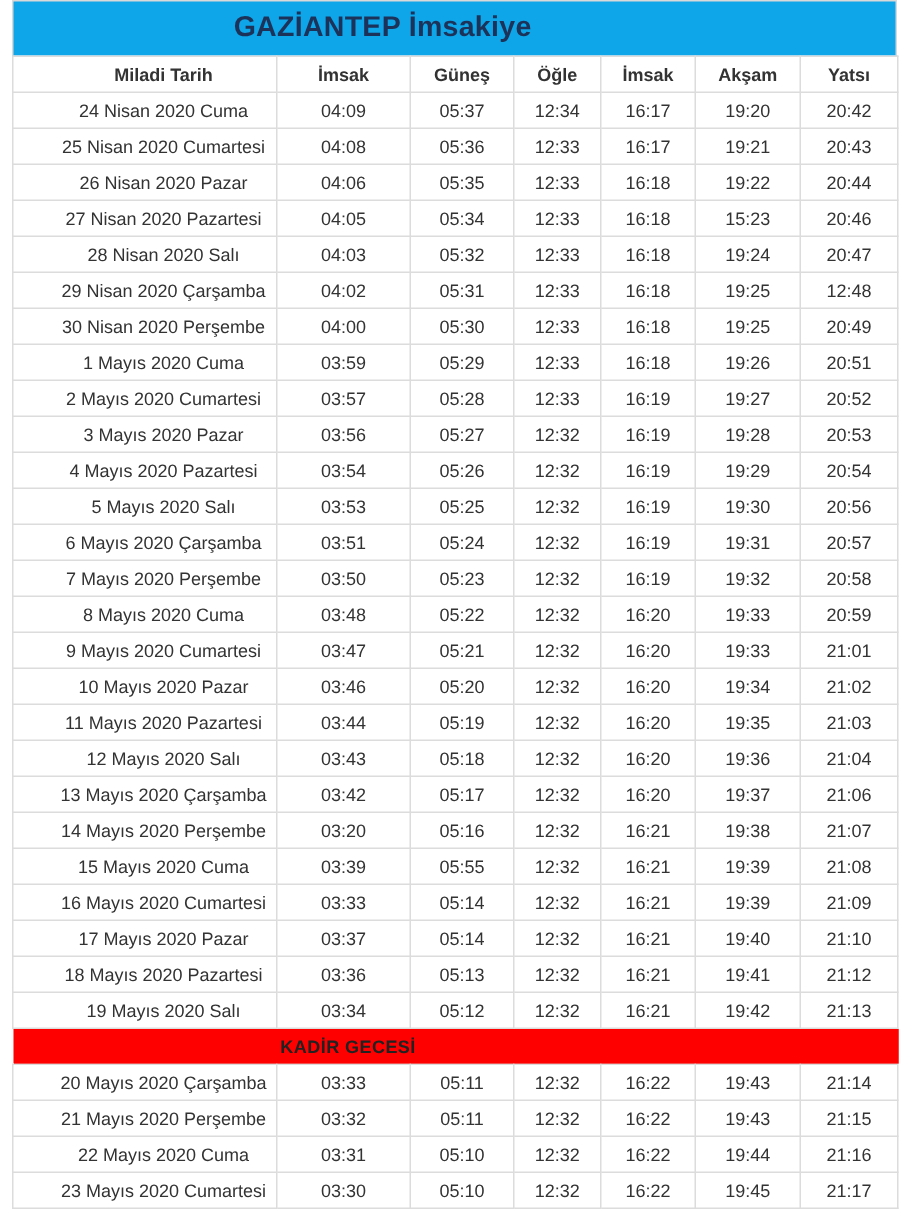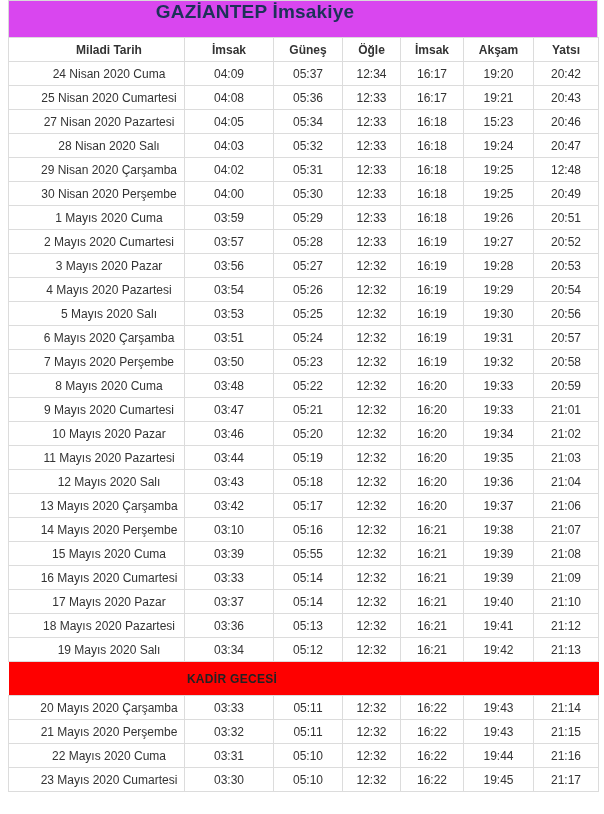--- a/index.html
+++ b/index.html
@@ -17,22 +17,22 @@
   .sheet {
     margin: 0 6px 0 8px; 
     width: 590px;
   }
   .title-bar {
     box-sizing: border-box;
     height: 37px;
     border: 1px solid #d9d9d9;
     border-bottom: none;
     display: flex;
-    align-items: flex-start;
-    background: #d946ef;
+    align-items: center;
+    background: #0ea5e9;
     padding-left: 32px;
   }
   .title {
     width: 77%;             
     margin: 0;
     text-align: center;
     font-size: 19px;
     font-weight: bold;
     letter-spacing: 0.2px;
     color: #1c3258;
@@ -67,21 +67,21 @@
   tr.banner-row td {
     border-left: none;
     border-right: none;
     padding: 0;
     background: #fe0000;
   }
   .banner-bar {
     position: relative;
     margin-left: -9px;      
     width: 604px;
-    height: 33px;
+    height: 23px;
     background: #fe0000;
     display: flex;
     align-items: center;
   }
   .banner-label-wrap {
     width: 77%;             
     text-align: center;
   }
   .banner-label {
     font-size: 12px;
@@ -131,20 +131,29 @@
         <tr>
           <td class="c-date">25 Nisan 2020 Cumartesi</td>
           <td>04:08</td>
           <td>05:36</td>
           <td>12:33</td>
           <td>16:17</td>
           <td>19:21</td>
           <td>20:43</td>
         </tr>
         <tr>
+          <td class="c-date">26 Nisan 2020 Pazar</td>
+          <td>04:06</td>
+          <td>05:35</td>
+          <td>12:33</td>
+          <td>16:18</td>
+          <td>19:22</td>
+          <td>20:44</td>
+        </tr>
+        <tr>
           <td class="c-date">27 Nisan 2020 Pazartesi</td>
           <td>04:05</td>
           <td>05:34</td>
           <td>12:33</td>
           <td>16:18</td>
           <td>15:23</td>
           <td>20:46</td>
         </tr>
         <tr>
           <td class="c-date">28 Nisan 2020 Salı</td>
@@ -285,21 +294,21 @@
           <td class="c-date">13 Mayıs 2020 Çarşamba</td>
           <td>03:42</td>
           <td>05:17</td>
           <td>12:32</td>
           <td>16:20</td>
           <td>19:37</td>
           <td>21:06</td>
         </tr>
         <tr>
           <td class="c-date">14 Mayıs 2020 Perşembe</td>
-          <td>03:10</td>
+          <td>03:20</td>
           <td>05:16</td>
           <td>12:32</td>
           <td>16:21</td>
           <td>19:38</td>
           <td>21:07</td>
         </tr>
         <tr>
           <td class="c-date">15 Mayıs 2020 Cuma</td>
           <td>03:39</td>
           <td>05:55</td>

